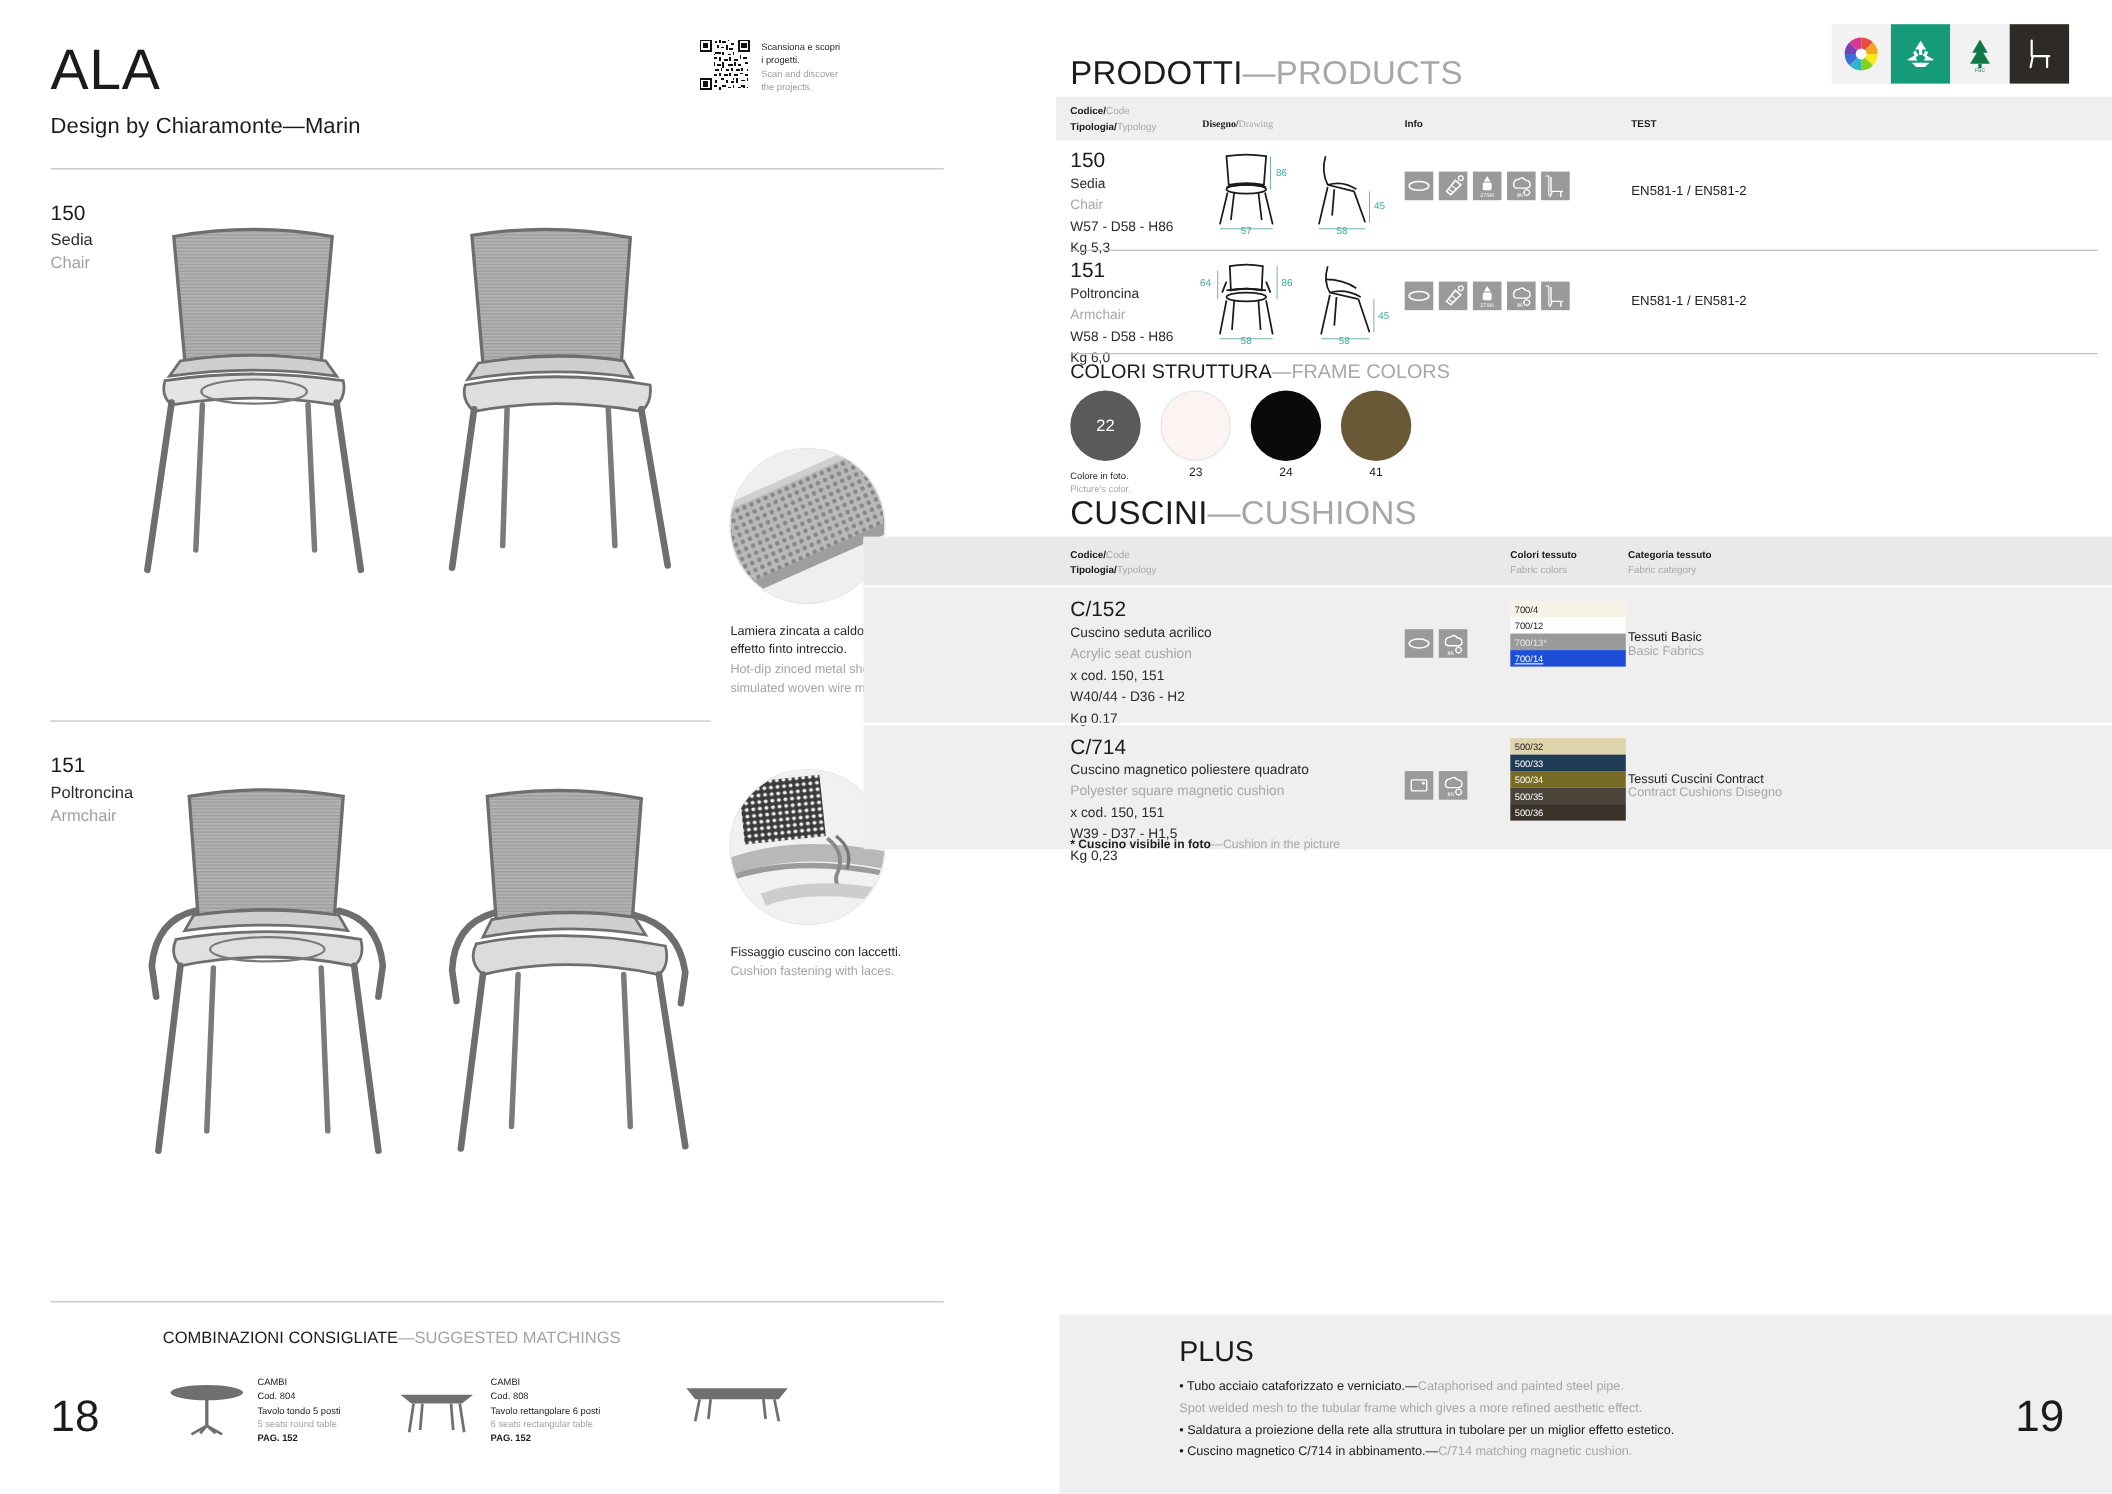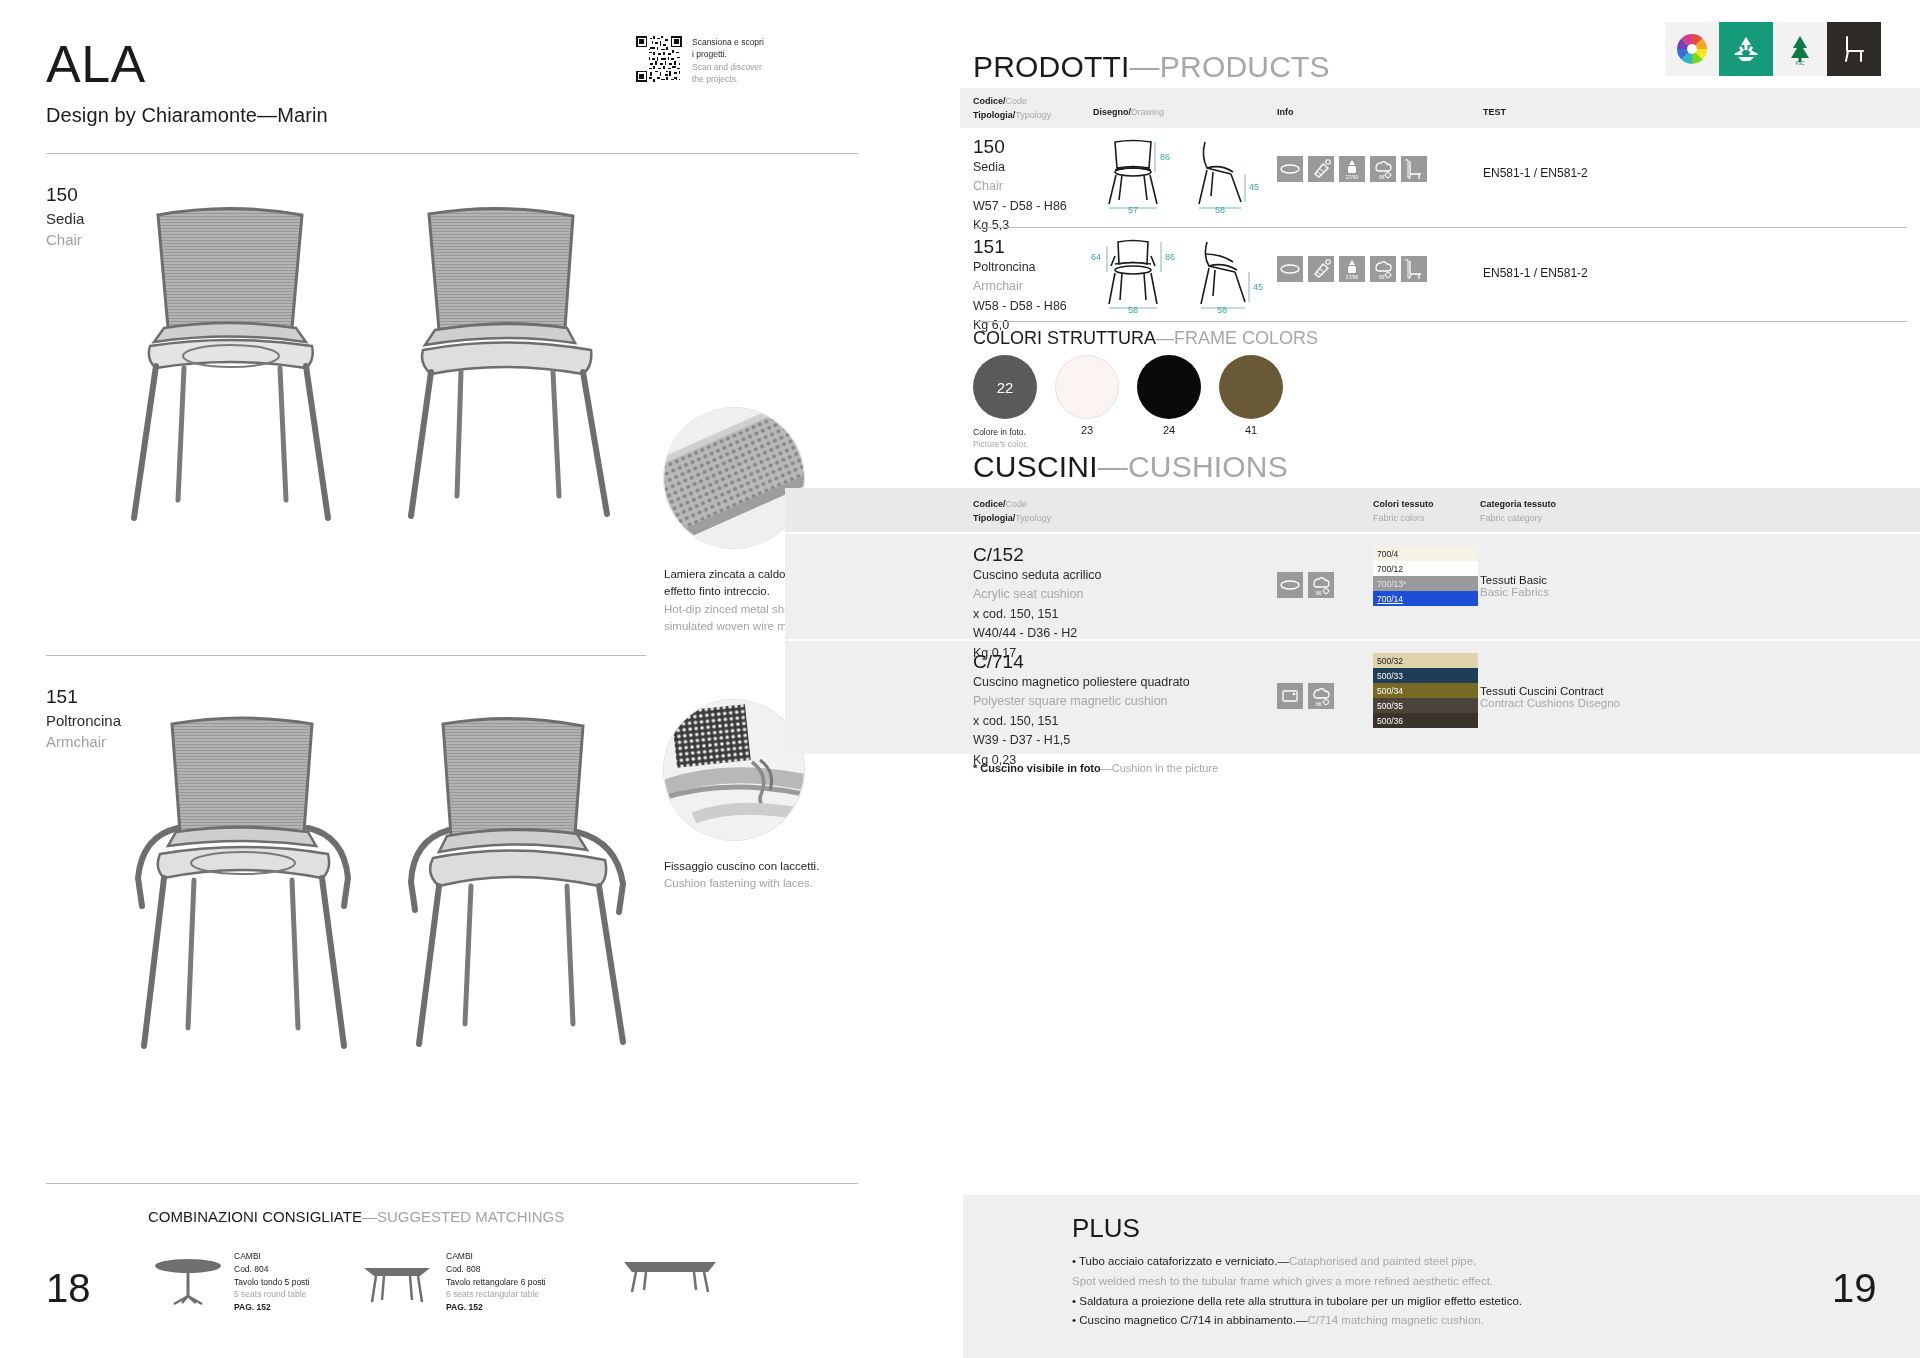--- a/index.html
+++ b/index.html
@@ -448,21 +448,21 @@
 
     <div class="sec-title" style="position:absolute; left:13px; top:50px;">
       <span class="it">PRODOTTI</span><span class="en">—</span><span class="en">PRODUCTS</span>
     </div>
 
     <div class="tbl-head" style="position:absolute; left:0px; top:88px; width:960px; height:40px;">
       <div style="position:absolute; left:13px; top:7px;">
         <div><span class="b">Codice/</span><span class="g">Code</span></div>
         <div><span class="b">Tipologia/</span><span class="g">Typology</span></div>
       </div>
-      <div style="position:absolute; left:133px; top:18px;"><span class="b">Disegno/</span><span class="g">Drawing</span></div>
+      <div style="position:absolute; left:133px; top:18px;font-family:Liberation Serif, serif;"><span class="b">Disegno/</span><span class="g">Drawing</span></div>
       <div style="position:absolute; left:317px; top:18px;"><span class="b">Info</span></div>
       <div style="position:absolute; left:523px; top:18px;"><span class="b">TEST</span></div>
     </div>
 
     <div style="position:absolute; left:0; top:128px; width:960px; height:100px;">
       <div style="position:absolute; left:13px; top:8px;">
         <div class="row-code">150</div>
         <div class="row-it">Sedia</div>
         <div class="row-en">Chair</div>
         <div class="row-it">W57 - D58 - H86</div>
@@ -653,21 +653,21 @@
         <div style="position:absolute; left:588px; top:10px;">
           <div class="b">Colori tessuto</div>
           <div class="g">Fabric colors</div>
         </div>
         <div style="position:absolute; left:695px; top:10px;">
           <div class="b">Categoria tessuto</div>
           <div class="g">Fabric category</div>
         </div>
       </div>
 
-      <div style="position:relative; height:107px; border-top:2px solid #fff;">
+      <div style="position:relative; height:125px; border-top:2px solid #fff;">
         <div style="position:absolute; left:188px; top:10px;">
           <div class="row-code">C/152</div>
           <div class="row-it">Cuscino seduta acrilico</div>
           <div class="row-en">Acrylic seat cushion</div>
           <div class="row-it">x cod. 150, 151</div>
           <div class="row-it">W40/44 - D36 - H2</div>
           <div class="row-it">Kg 0,17</div>
         </div>
         <div style="position:absolute; left:492px; top:38px; display:flex; gap:5px;">
           <span class="ico">

